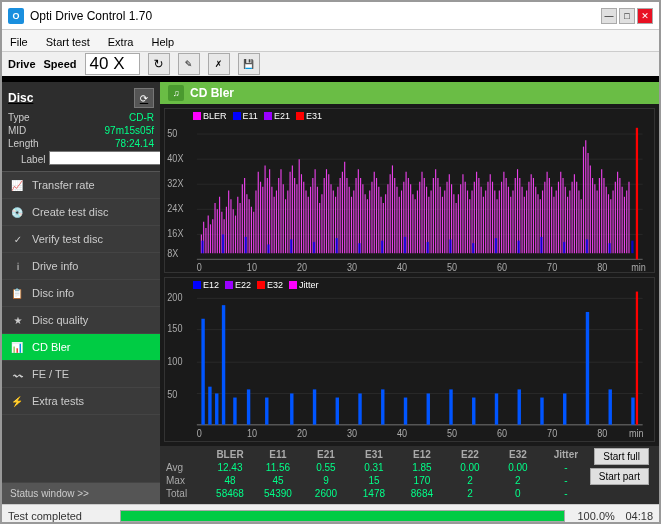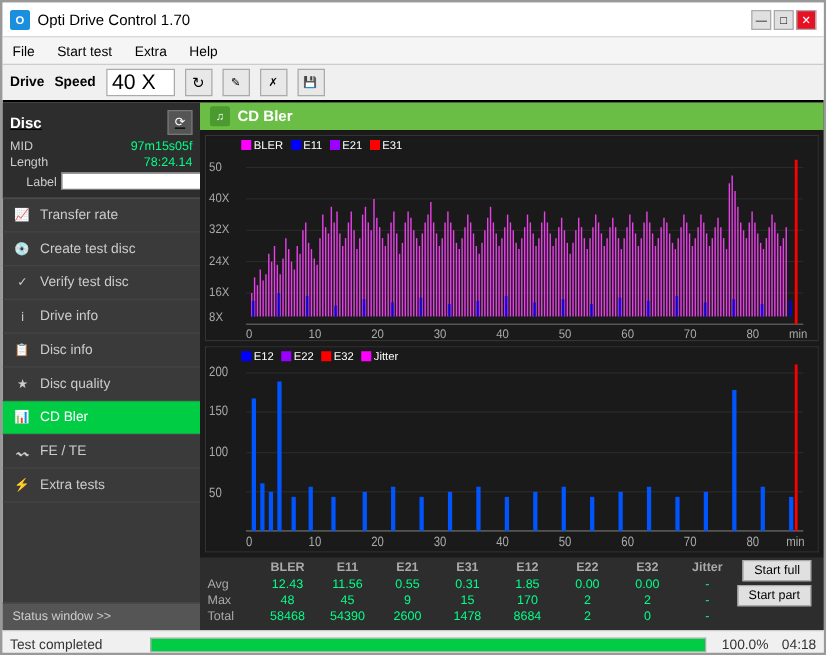--- a/index.html
+++ b/index.html
@@ -61,21 +61,21 @@
     .menu-item {
       cursor: pointer;
       padding: 1px 4px;
       font-size: 11px;
     }
     
     #drivebar {
       display: flex;
       align-items: center;
       background: #f0f0f0;
-      border-bottom: 2px solid #000000;
+      border-bottom: 6px solid #000000;
       padding: 3px 6px;
       height: 30px;
       gap: 8px;
     }
     #drive-label {
       font-size: 11px; font-weight: bold;
     }
     .drive-btn {
       width: 22px; height: 22px;
       background: #e8e8e8;
@@ -318,20 +318,24 @@
 </div>
 
 <div id="main">
 
   <div id="sidebar">
 
     <div id="disc-section">
       <div id="disc-header">
         <span id="disc-title">Disc</span>
         <div class="disc-icon-btn">⟳</div>
+      </div>
+      <div class="disc-row">
+        <span class="disc-key">Type</span>
+        <span class="disc-val">CD-R</span>
       </div>
       <div class="disc-row">
         <span class="disc-key">MID</span>
         <span class="disc-val">97m15s05f</span>
       </div>
       <div class="disc-row">
         <span class="disc-key">Length</span>
         <span class="disc-val">78:24.14</span>
       </div>
       <div id="label-row">

